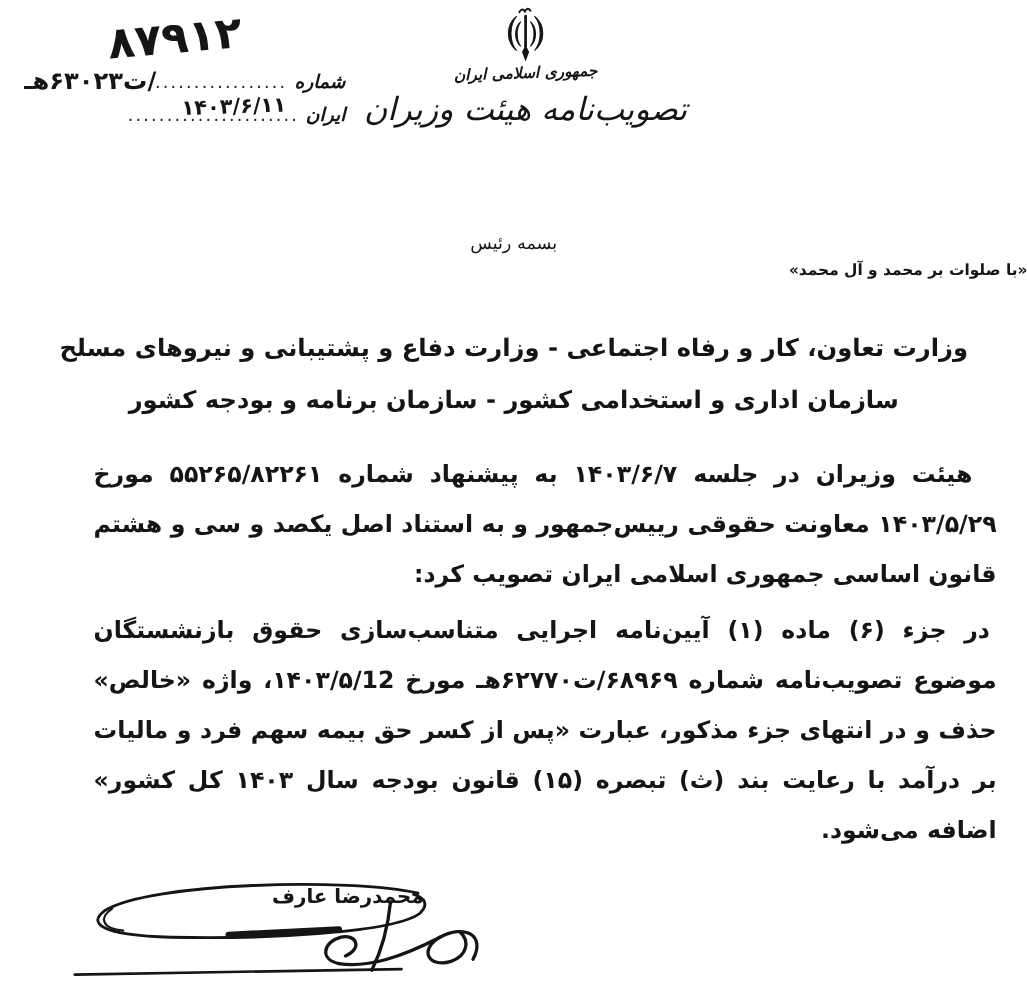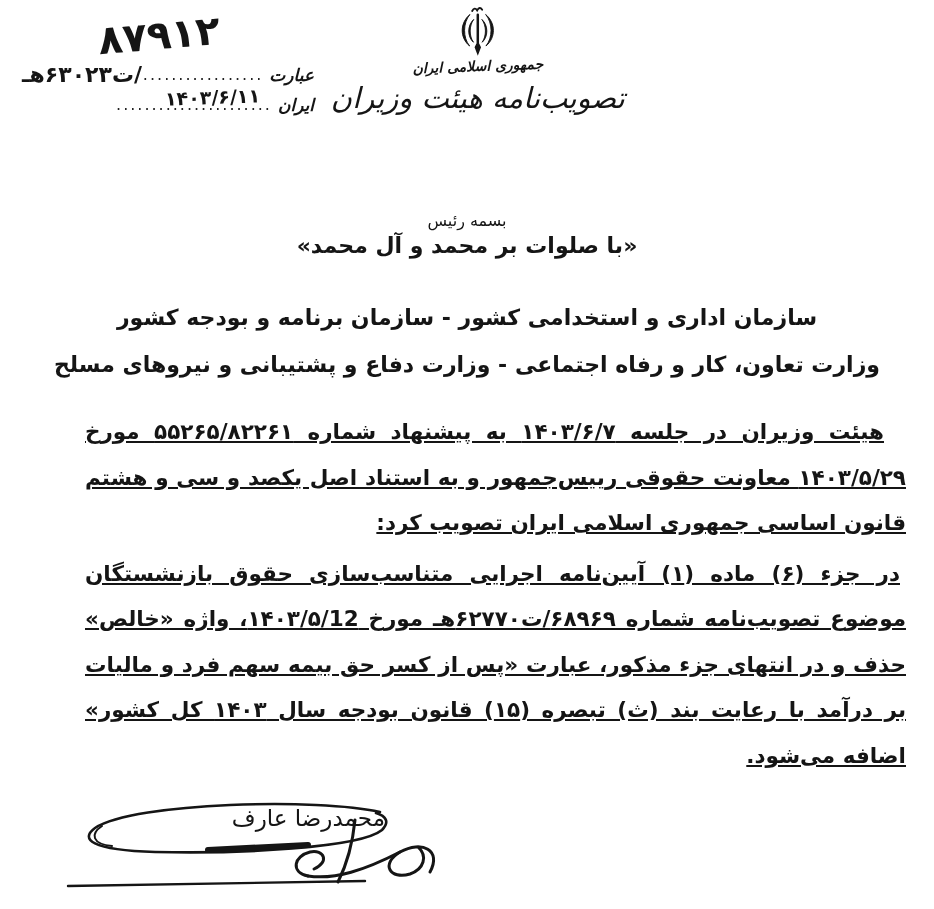--- a/index.html
+++ b/index.html
@@ -49,56 +49,55 @@
     font-size:44px; line-height:60px; display:block; margin-top:2px;
   }
   .doc-type {
     font-family:"DejaVu Serif", serif; font-style:italic; font-weight:normal;
     font-size:29px; line-height:44px; display:block; margin-top:2px;
   }
 
   
   .invocation { position:absolute; top:209px; left:0; width:100%; text-align:center; }
   .bismillah { display:block; font-size:16px; line-height:24px; }
-  .salawat  { display:block; font-size:22px; font-weight:bold; line-height:26px; }
+  .salawat  { display:block; font-size:14px; font-weight:bold; line-height:26px;text-align:right; }
 
   
   .addressees { position:absolute; top:294px; left:0; width:100%; text-align:center; }
   .addressee-line { display:block; font-weight:bold; font-size:22px; line-height:47px; }
 
   
   .body-text {
     position:absolute; top:409px; right:28px; left:85px;
     font-size:21.5px; font-weight:bold; line-height:45.5px;
     text-align:justify;
-    text-decoration:underline;
   }
   .body-text p[data-name="paragraph-1"] { text-indent:22px; margin-bottom:5px; }
   .body-text p[data-name="paragraph-2"] { text-indent:6px; }
 
   
   .signature-block { position:absolute; top:792px; left:50px; width:430px; height:118px; }
   .sig-svg { position:absolute; top:0; left:0; }
   .sig-name {
     position:absolute; top:13px; right:95px;
-    font-size:23px; font-weight:normal; white-space:nowrap;
+    font-size:18px; font-weight:bold; white-space:nowrap;
   }
   .sig-title {
     position:absolute; top:66px; right:150px;
     font-size:21px; font-weight:bold; white-space:nowrap;
   }
 </style>
 </head>
 <body data-name="decree-document">
 
 <div class="letterhead" data-name="letterhead-number-date">
   <span class="hand-number" data-name="handwritten-decree-number">۸۷۹۱۲</span>
 
   <div class="lh-row" data-name="number-row">
-    <span class="lh-label" data-name="number-label">عبارت</span>
+    <span class="lh-label" data-name="number-label">شماره</span>
     <span class="lh-dots" data-name="number-dotted-leader">..................</span>
     <span class="lh-value" data-name="number-printed-value">/ت۶۳۰۲۳هـ</span>
   </div>
 
   <div class="lh-row" data-name="date-row">
     <span class="lh-label" data-name="date-label">ایران</span>
     <span class="date-wrap" data-name="date-field">
       <span class="lh-dots" data-name="date-dotted-leader">......................</span>
       <span class="hand-date" data-name="handwritten-date">۱۴۰۳/۶/۱۱</span>
     </span>
@@ -121,22 +120,22 @@
   <span class="country" data-name="country-name">جمهوری اسلامی ایران</span>
   <span class="doc-type" data-name="document-type-calligraphy">تصویب‌نامه هیئت وزیران</span>
 </div>
 
 <div class="invocation" data-name="invocation">
   <span class="bismillah" data-name="bismillah-line">بسمه رئیس</span>
   <span class="salawat" data-name="salawat-line">«با صلوات بر محمد و آل محمد»</span>
 </div>
 
 <div class="addressees" data-name="addressee-block">
+  <span class="addressee-line" data-name="addressee-line-1">وزارت تعاون، کار و رفاه اجتماعی - وزارت دفاع و پشتیبانی و نیروهای مسلح</span>
   <span class="addressee-line" data-name="addressee-line-2">سازمان اداری و استخدامی کشور - سازمان برنامه و بودجه کشور</span>
-  <span class="addressee-line" data-name="addressee-line-1">وزارت تعاون، کار و رفاه اجتماعی - وزارت دفاع و پشتیبانی و نیروهای مسلح</span>
 </div>
 
 <div class="body-text" data-name="decree-body">
   <p data-name="paragraph-1">هیئت وزیران در جلسه ۱۴۰۳/۶/۷ به پیشنهاد شماره ۵۵۲۶۵/۸۲۲۶۱ مورخ ۱۴۰۳/۵/۲۹ معاونت حقوقی رییس‌جمهور و به استناد اصل یکصد و سی و هشتم قانون اساسی جمهوری اسلامی ایران تصویب کرد:</p>
   <p data-name="paragraph-2">در جزء (۶) ماده (۱) آیین‌نامه اجرایی متناسب‌سازی حقوق بازنشستگان موضوع تصویب‌نامه شماره ۶۸۹۶۹/ت۶۲۷۷۰هـ مورخ ۱۴۰۳/۵/12، واژه «خالص» حذف و در انتهای جزء مذکور، عبارت «پس از کسر حق بیمه سهم فرد و مالیات بر درآمد با رعایت بند (ث) تبصره (۱۵) قانون بودجه سال ۱۴۰۳ کل کشور» اضافه می‌شود.</p>
 </div>
 
 <div class="signature-block" data-name="signature-block">
   <svg class="sig-svg" data-name="handwritten-signature-icon" width="430" height="118" viewBox="0 0 430 118" fill="none" stroke="#151515" stroke-linecap="round">
 

